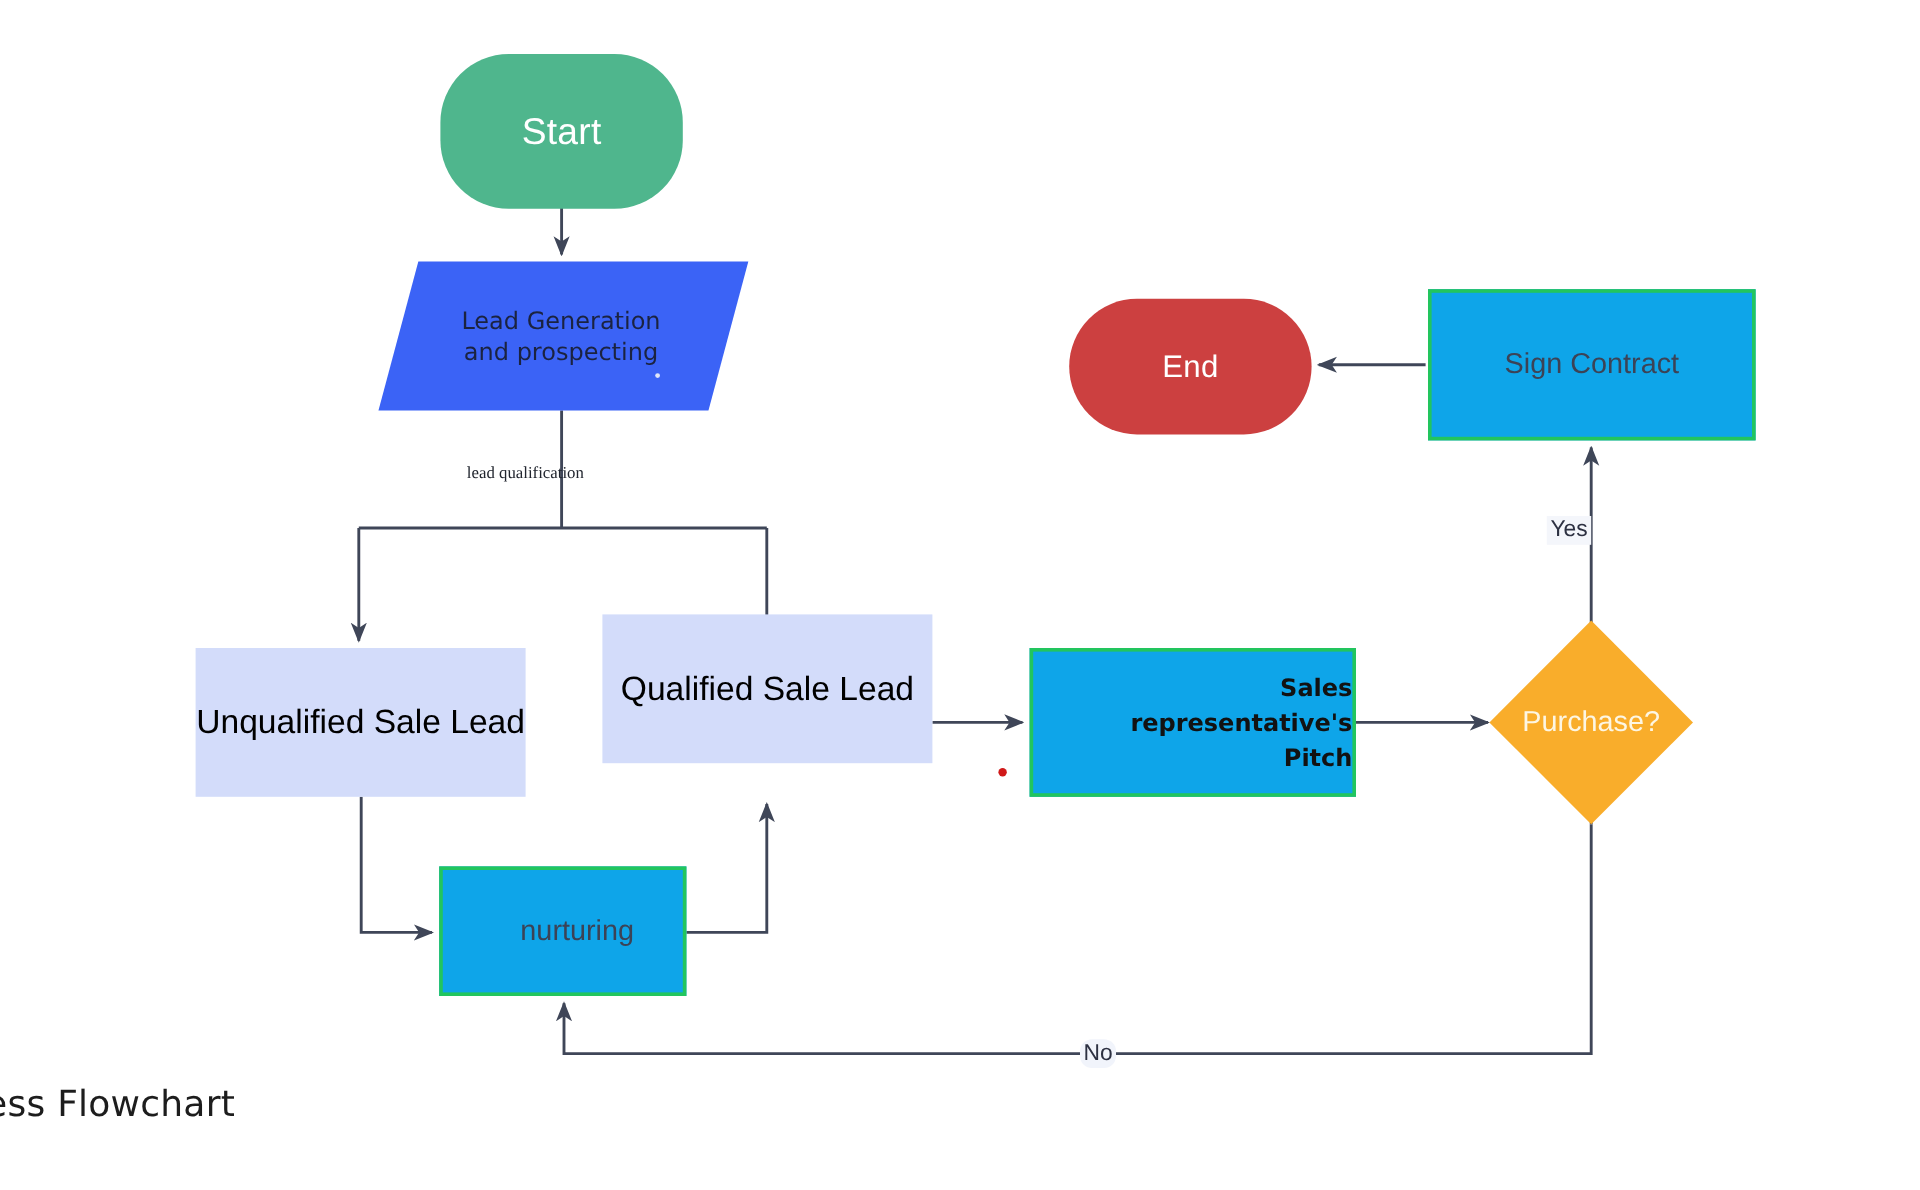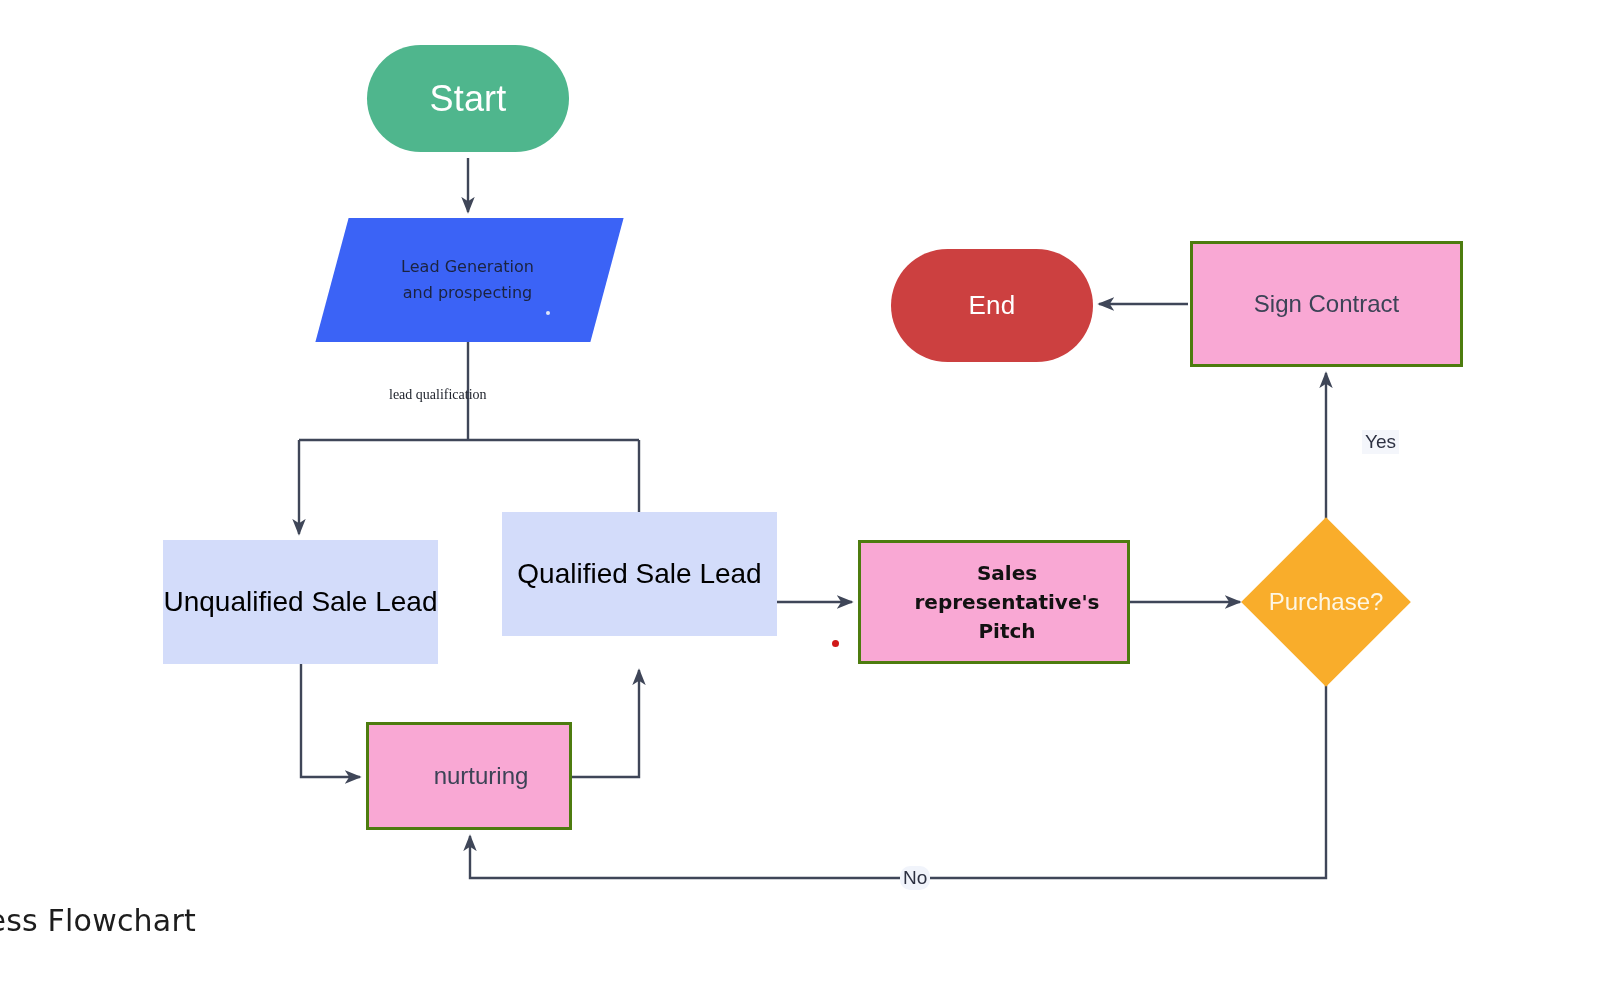--- a/index.html
+++ b/index.html
@@ -33,25 +33,25 @@
     box-sizing: border-box;
     display: flex;
     align-items: center;
     justify-content: center;
     text-align: center;
   }
 
   
   .n-start {
     left: 367px; top: 45px;
-    width: 202px; height: 107px;
+    width: 202px; height: 129px;
     background: #4fb68d;
     border-radius: 57px;
     color: #ffffff;
-    font-size: 36px;
+    font-size: 31px;
     letter-spacing: 0.2px;
   }
 
   
   .n-end {
     left: 891px; top: 249px;
     width: 202px; height: 113px;
     background: #cc4040;
     border-radius: 57px;
     color: #ffffff;
@@ -69,21 +69,21 @@
     position: absolute;
     left: 0; top: 0;
     width: 100%; height: 100%;
     background: #3b63f6;
     transform: skewX(-15deg);
   }
   .n-parallelogram .ptext {
     position: relative;
     z-index: 2;
     color: #1b2340;
-    font-size: 16px;
+    font-size: 20px;
     line-height: 26px;
     font-family: "DejaVu Sans", sans-serif;
     transform: translateX(-2px);
   }
   .speck-a {
     position: absolute;
     left: 546px; top: 311px;
     width: 4px; height: 4px;
     border-radius: 50%;
     background: #dfe6f8;
@@ -95,35 +95,35 @@
     background: #d3dcfa;
     color: #000000;
     font-size: 28px;
     border: none;
   }
   .n-unqualified { left: 163px; top: 540px; width: 275px; height: 124px; }
   .n-qualified   { left: 502px; top: 512px; width: 275px; height: 124px; }
 
   
   .n-whitebox {
-    background: #f9a8d4;
-    border: 3px solid #4d7c0f;
+    background: #0ea5e9;
+    border: 3px solid #22c55e;
     color: #3c4356;
     font-size: 24px;
   }
   .n-pitch {
     left: 858px; top: 540px; width: 272px; height: 124px;
     justify-content: flex-start;
     padding: 0 0 0 26px;
     font-family: "DejaVu Sans", sans-serif;
     font-weight: bold;
     font-size: 20px;
     line-height: 29px;
     color: #121212;
-    text-align: center;
+    text-align: right;
   }
   .n-nurturing {
     left: 366px; top: 722px; width: 206px; height: 108px;
     font-size: 24px;
     padding-left: 24px;
   }
   .n-signcontract {
     left: 1190px; top: 241px; width: 273px; height: 126px;
     font-size: 24px;
   }
@@ -163,21 +163,21 @@
     color: #2d3142;
     white-space: nowrap;
   }
   .lbl-leadqual {
     left: 389px; top: 387px;
     font-size: 14px;
     font-family: Liberation Serif, serif;
     color: #21252e;
   }
   .lbl-yes {
-    left: 1362px; top: 430px;
+    left: 1289px; top: 430px;
     font-size: 19px;
     background: #f4f6fb;
     padding: 1px 3px;
   }
   .lbl-no {
     left: 900px; top: 866px;
     font-size: 19px;
     background: #f1f4fb;
     padding: 1px 3px;
     border-radius: 10px;

